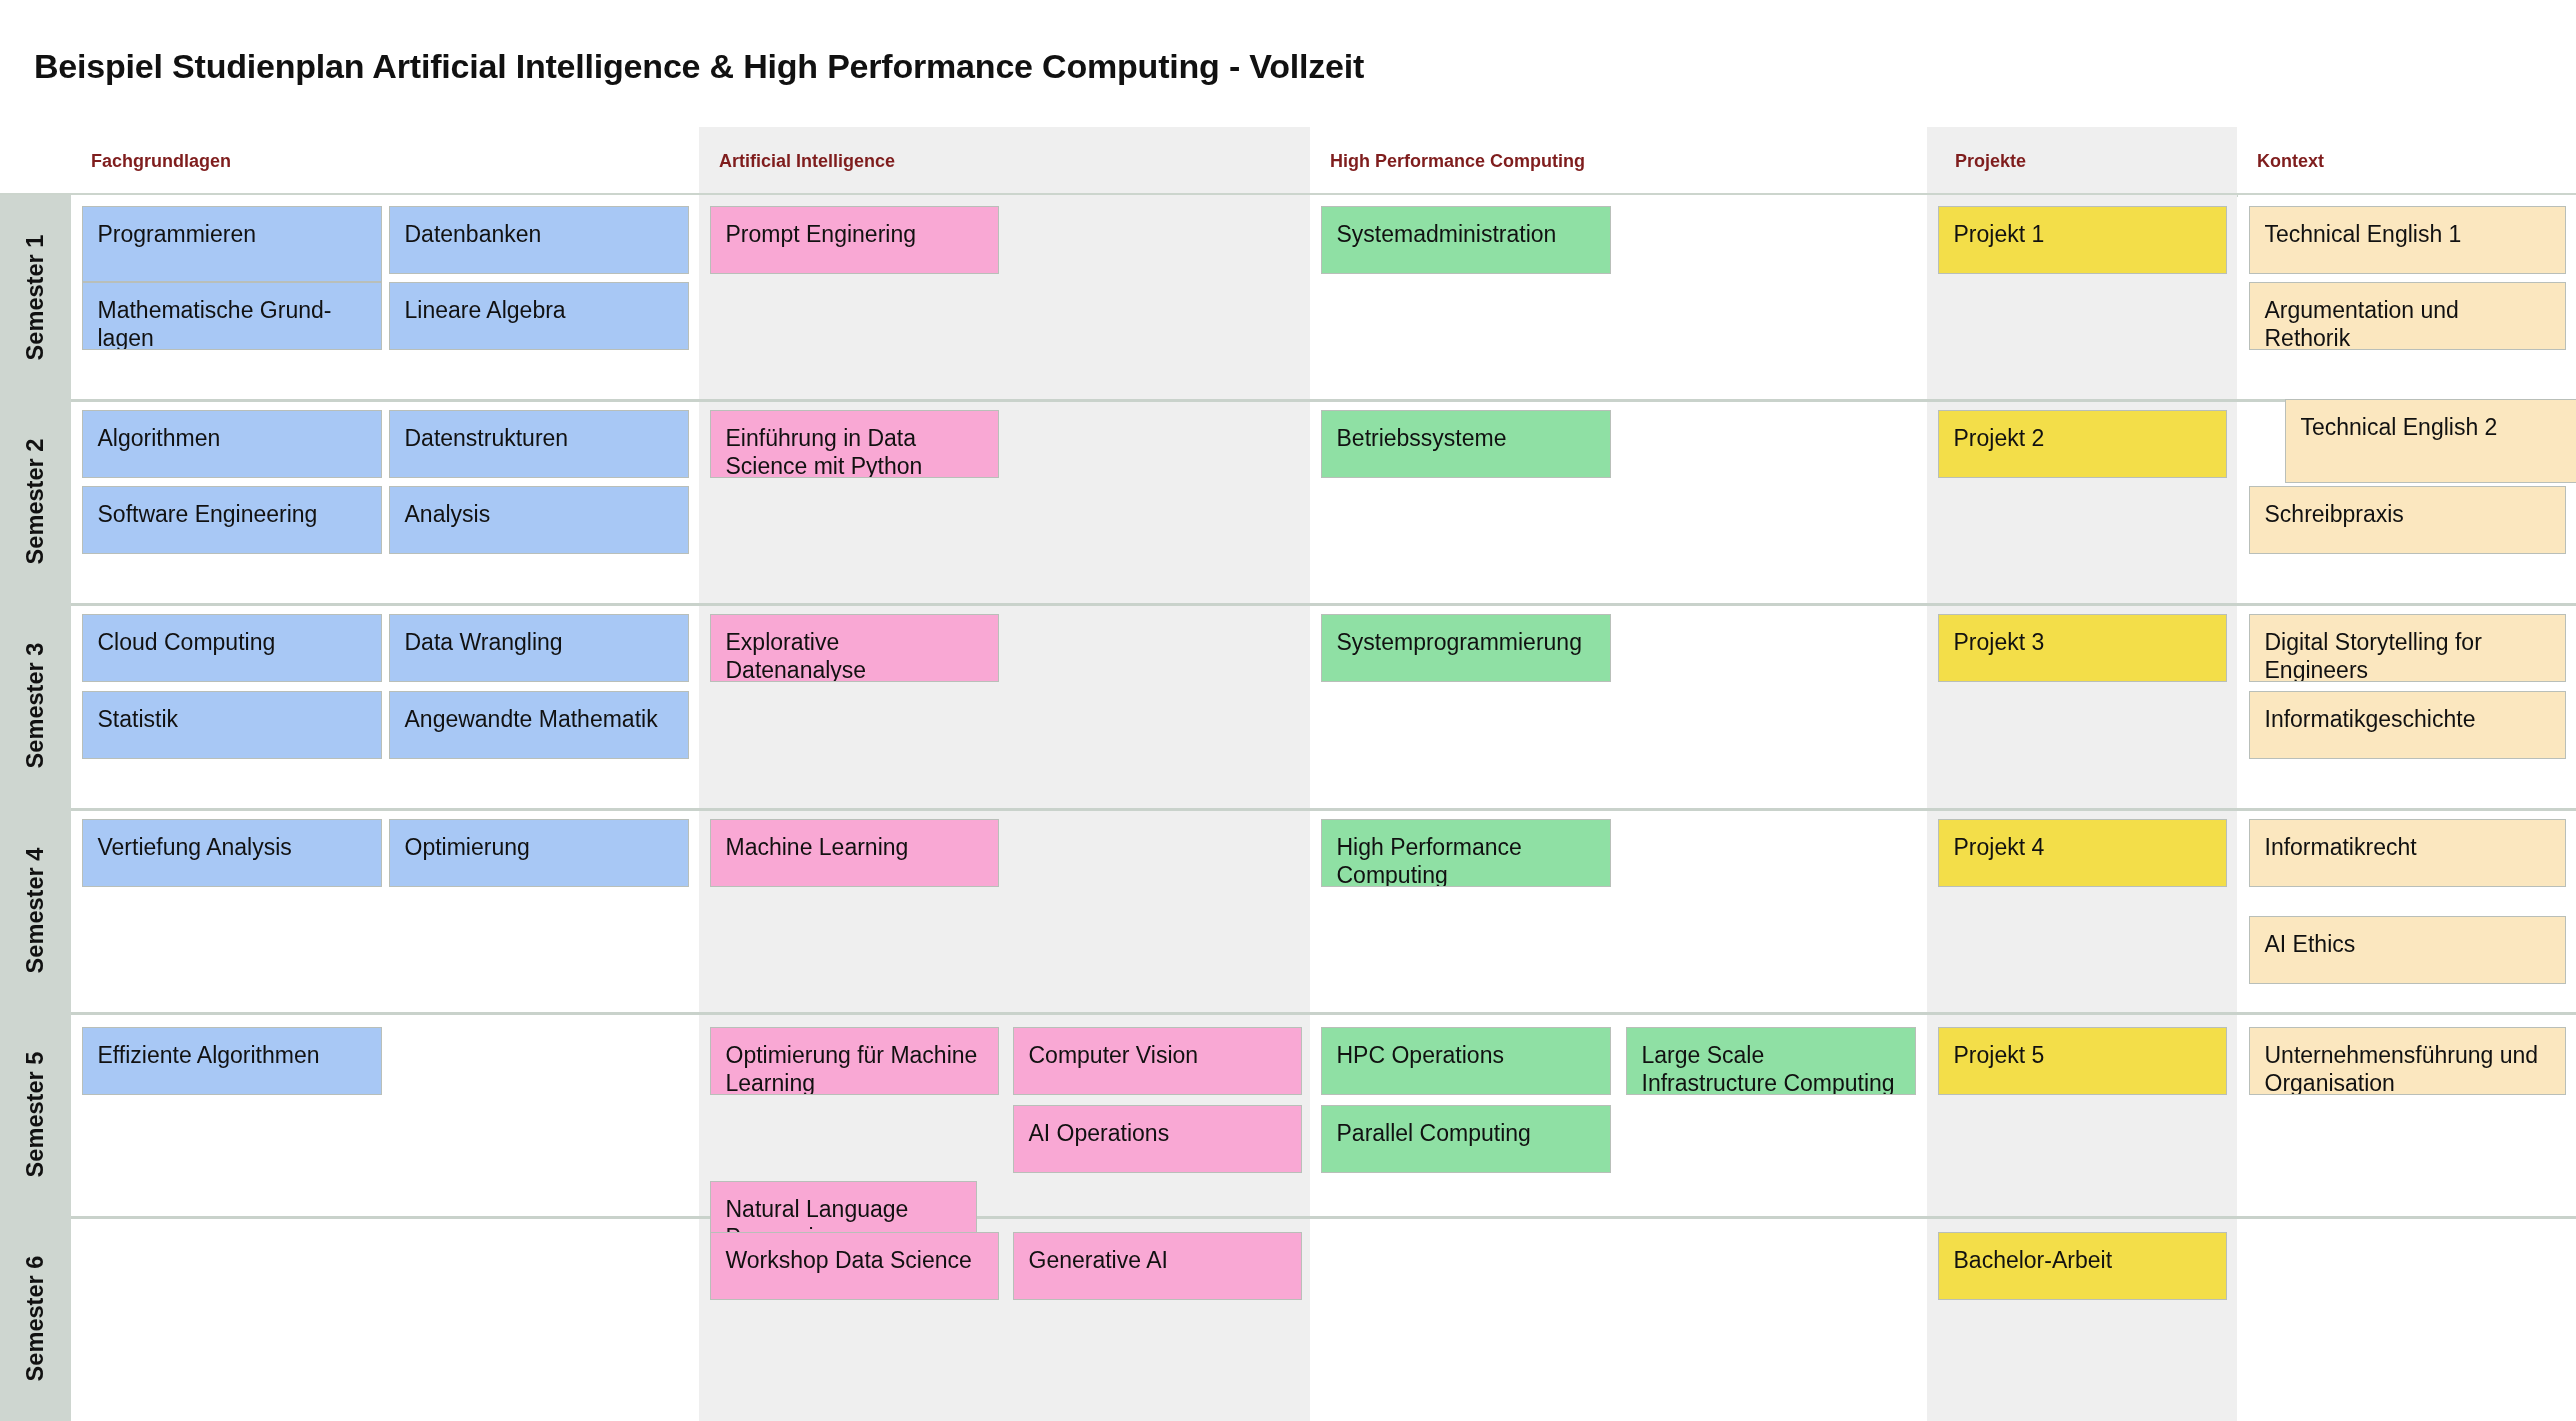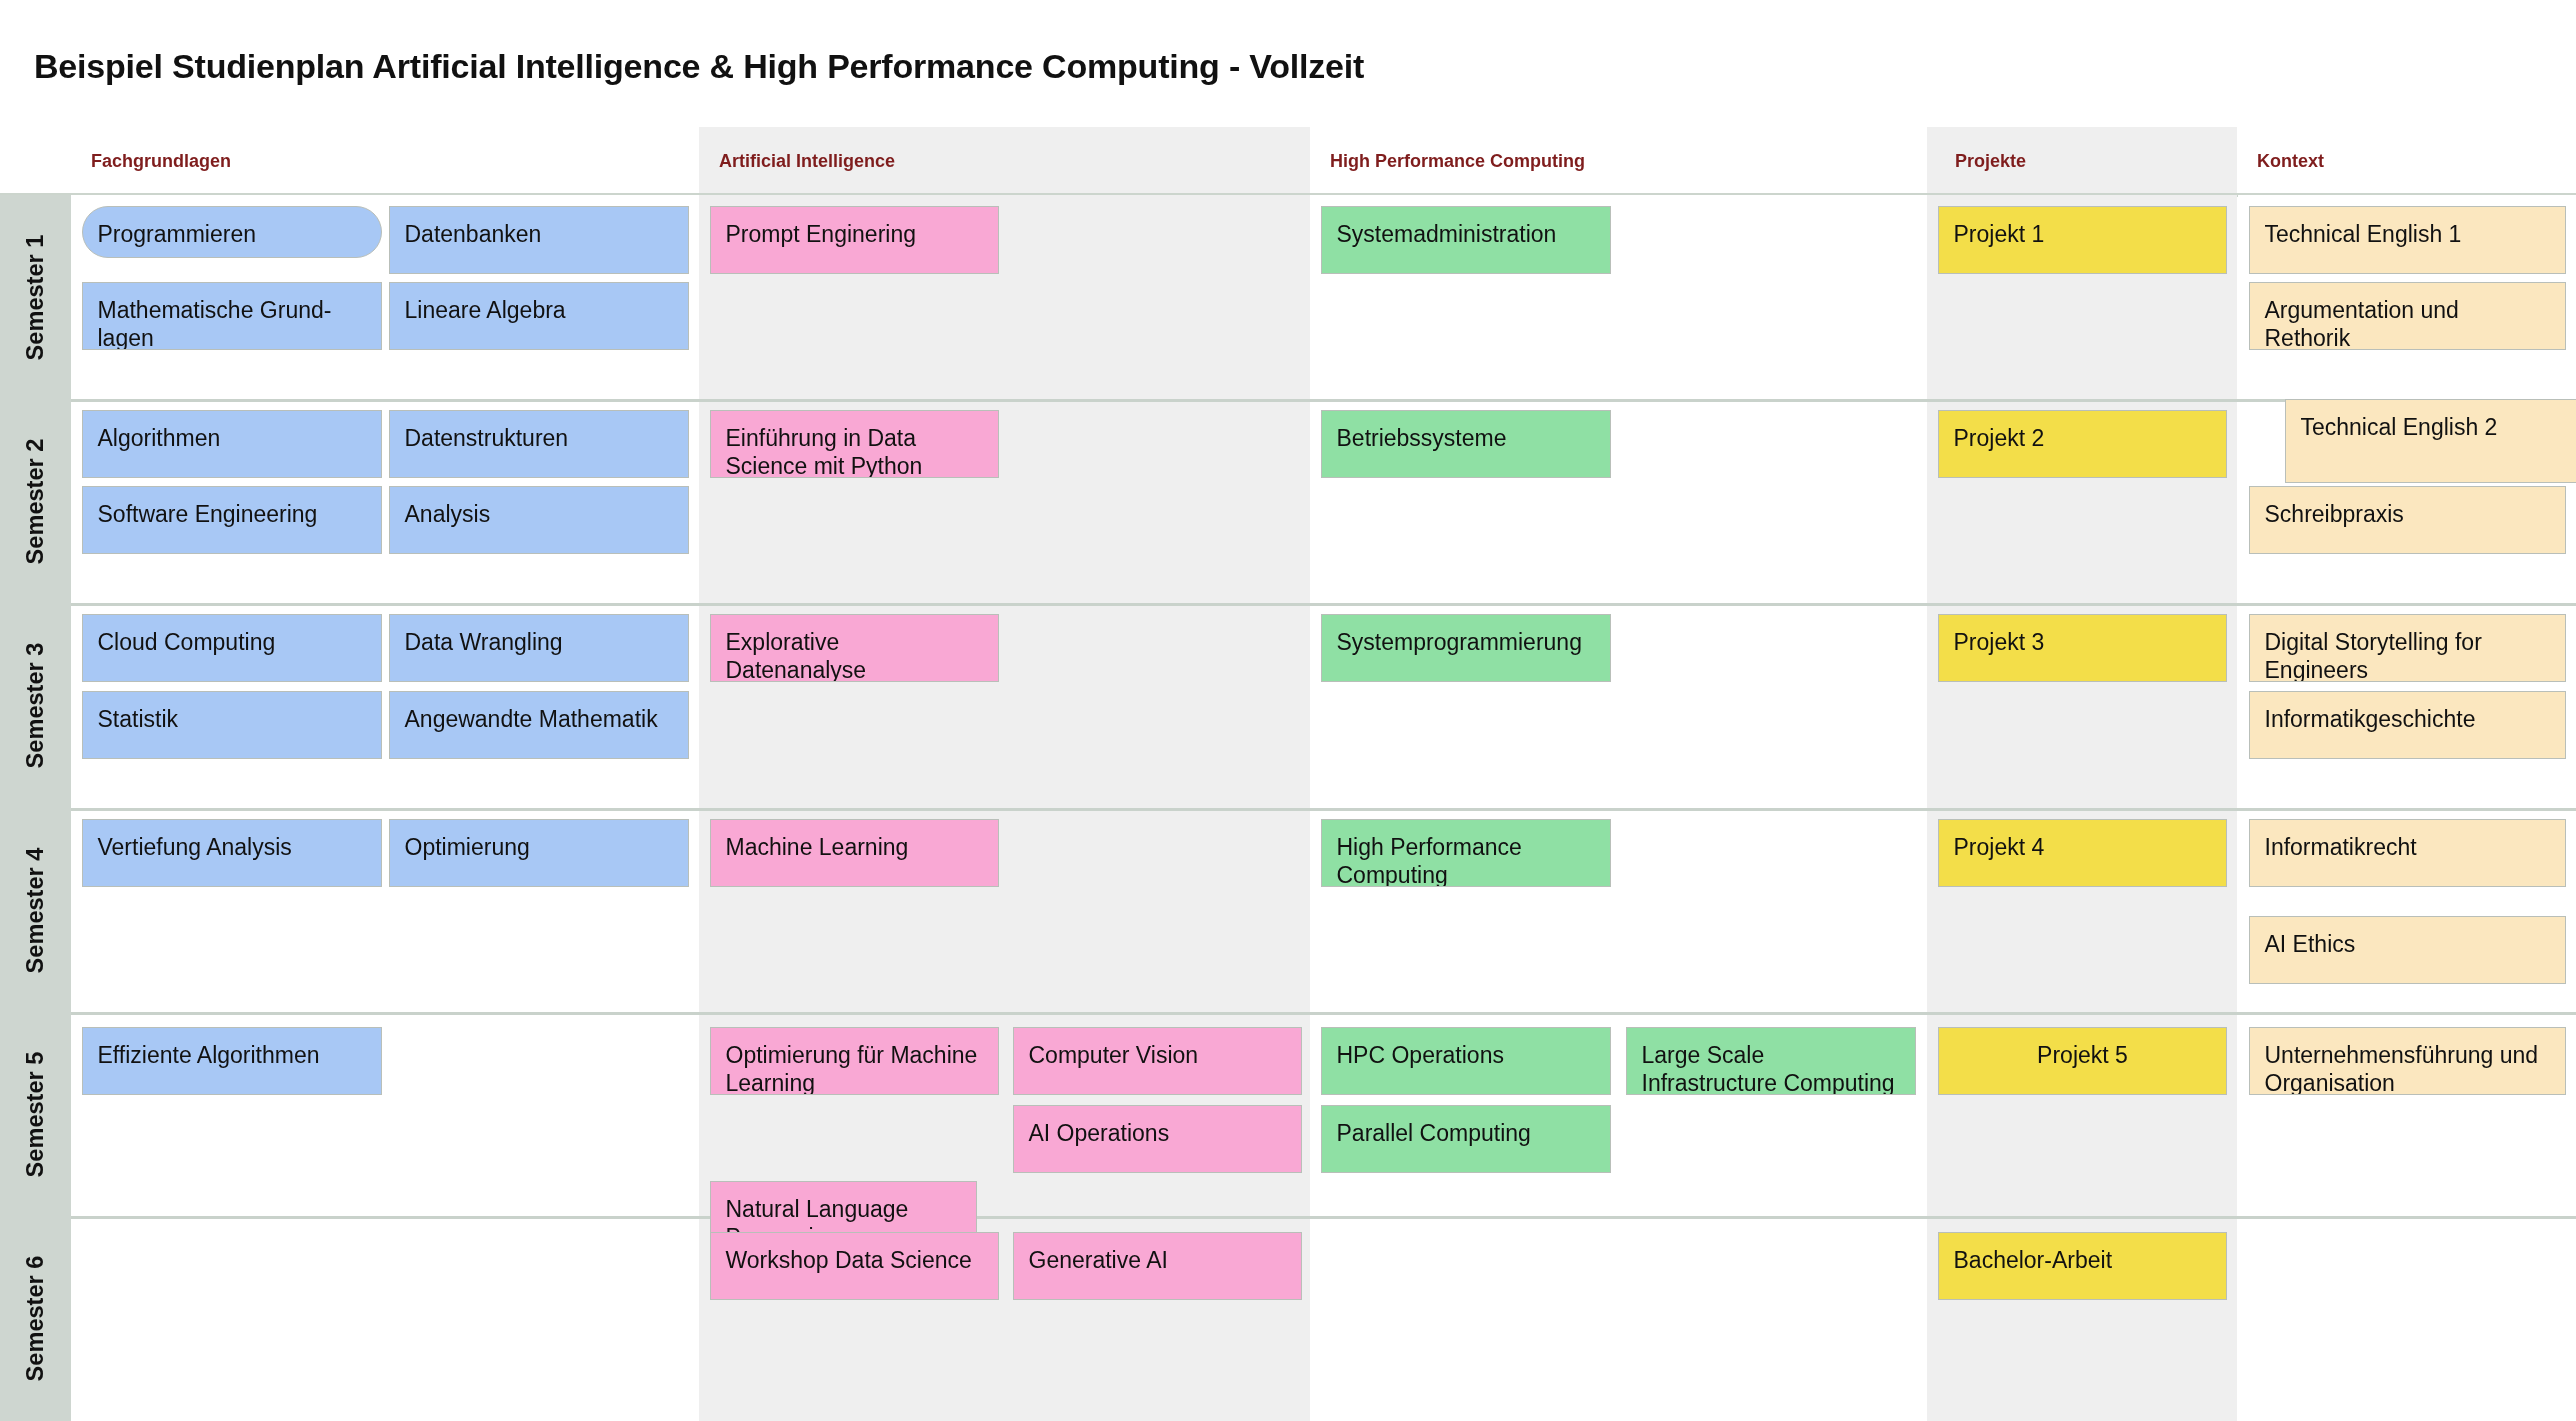--- a/index.html
+++ b/index.html
@@ -148,21 +148,21 @@
     <div class="col-stripe plain" style="left:1239px;width:617px;"></div>
     <div class="col-stripe shade" style="left:1856px;width:310px;"></div>
     <div class="col-stripe plain" style="left:2167px;width:339px;"></div>
 
     <div class="row-rule" style="top:204px;"></div>
     <div class="row-rule" style="top:408px;"></div>
     <div class="row-rule" style="top:613px;"></div>
     <div class="row-rule" style="top:817px;"></div>
     <div class="row-rule" style="top:1021px;"></div>
 
-    <div class="card blue" style="left:11px;top:11px;width:300px;height:52px;border-radius:28px;">Programmieren</div>
+    <div class="card blue" style="left:11px;top:11px;width:300px;height:76px;">Programmieren</div>
     <div class="card blue" style="left:318px;top:11px;width:300px;height:68px;">Datenbanken</div>
     <div class="card blue" style="left:11px;top:87px;width:300px;height:68px;">Mathematische Grund-lagen</div>
     <div class="card blue" style="left:318px;top:87px;width:300px;height:68px;">Lineare Algebra</div>
 
     <div class="card lime" style="left:639px;top:11px;width:289px;height:68px;">Prompt Enginering</div>
 
     <div class="card green" style="left:1250px;top:11px;width:290px;height:68px;">Systemadministration</div>
 
     <div class="card yellow" style="left:1867px;top:11px;width:289px;height:68px;">Projekt 1</div>
 
@@ -213,21 +213,21 @@
 
     <div class="card lime" style="left:639px;top:832px;width:289px;height:68px;">Optimierung für Machine Learning</div>
     <div class="card lime" style="left:942px;top:832px;width:289px;height:68px;">Computer Vision</div>
     <div class="card lime" style="left:639px;top:962px;width:267px;height:68px;margin-top:24px;">Natural Language Processing</div>
     <div class="card lime" style="left:942px;top:910px;width:289px;height:68px;">AI Operations</div>
 
     <div class="card green" style="left:1250px;top:832px;width:290px;height:68px;">HPC Operations</div>
     <div class="card green" style="left:1555px;top:832px;width:290px;height:68px;">Large Scale Infrastructure Computing</div>
     <div class="card green" style="left:1250px;top:910px;width:290px;height:68px;">Parallel Computing</div>
 
-    <div class="card yellow" style="left:1867px;top:832px;width:289px;height:68px;text-align:center;">Projekt 5</div>
+    <div class="card yellow" style="left:1867px;top:832px;width:289px;height:68px;">Projekt 5</div>
 
     <div class="card cream" style="left:2178px;top:832px;width:317px;height:68px;">Unternehmensführung und Organisation</div>
 
     <div class="card lime" style="left:639px;top:1037px;width:289px;height:68px;">Workshop Data Science</div>
     <div class="card lime" style="left:942px;top:1037px;width:289px;height:68px;">Generative AI</div>
 
     <div class="card yellow" style="left:1867px;top:1037px;width:289px;height:68px;">Bachelor-Arbeit</div>
 
   </div>
 </div>

